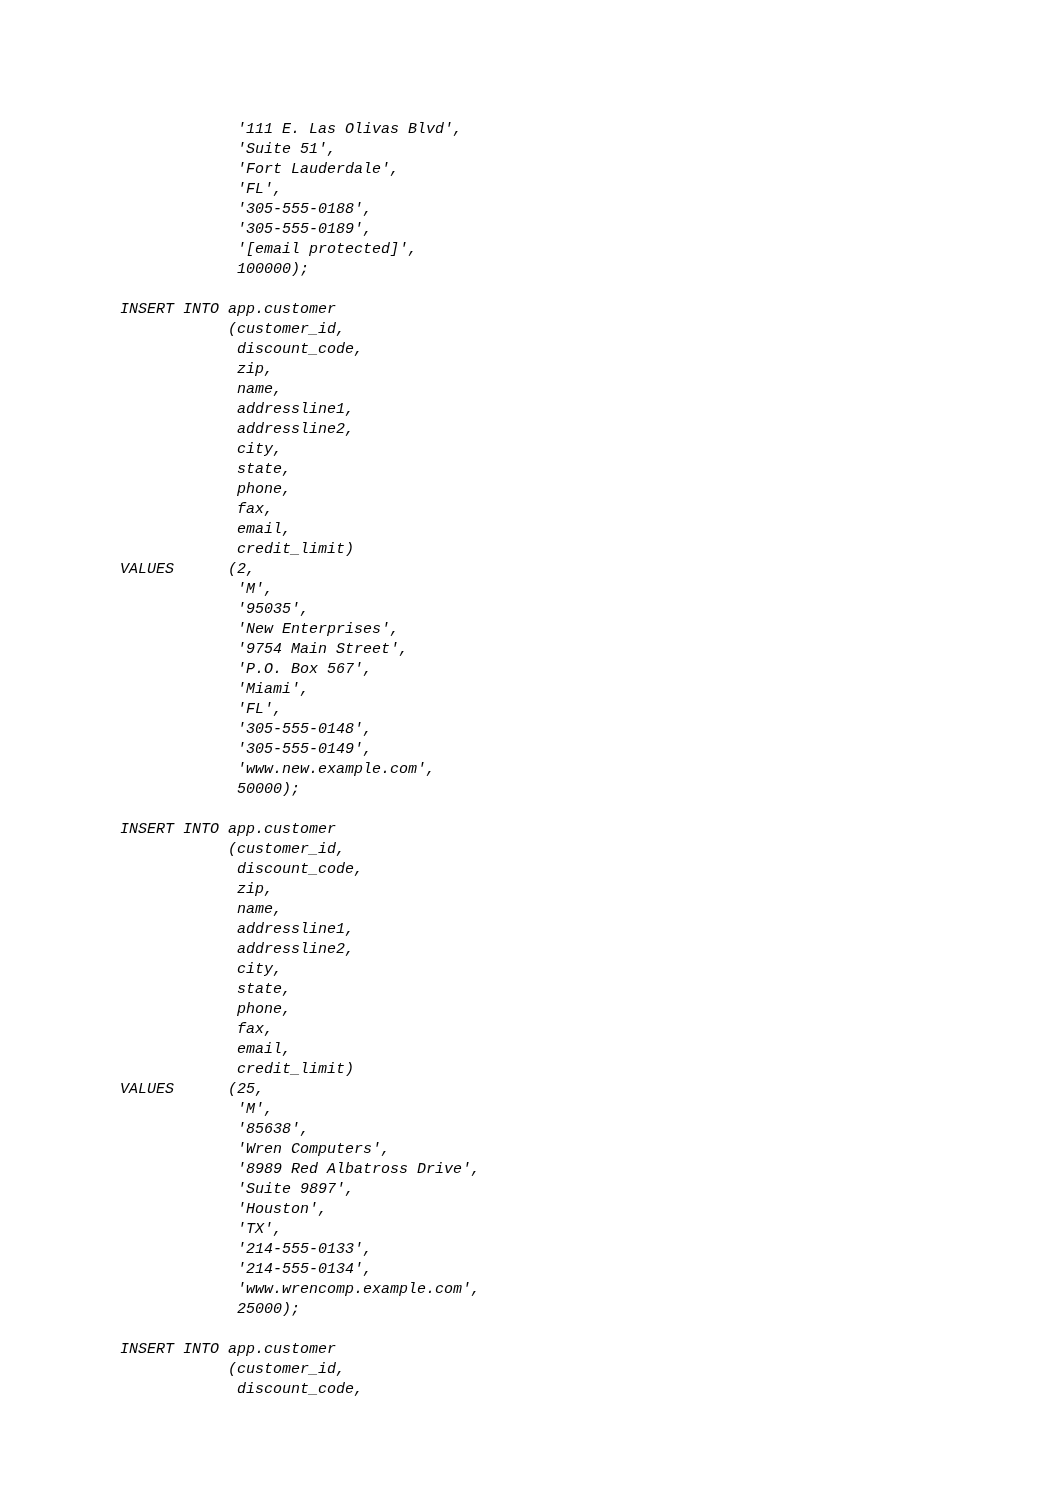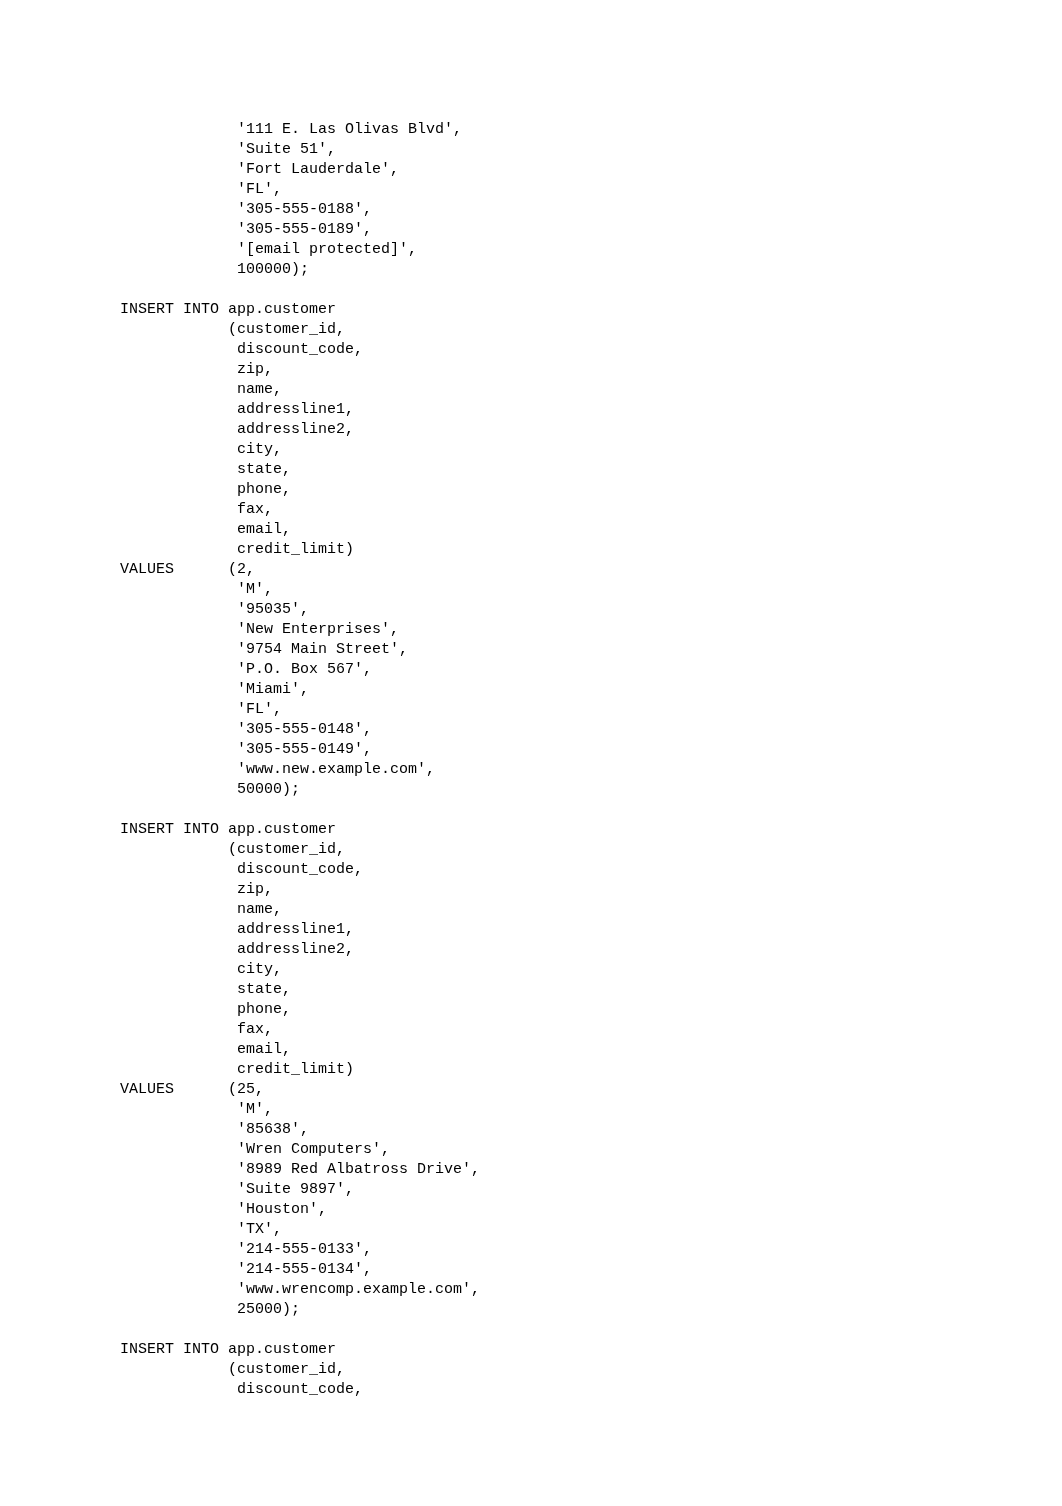--- a/index.html
+++ b/index.html
@@ -13,20 +13,21 @@
     box-sizing: border-box;
     padding: 40px 0 40px 120px;
     font-family: "Courier New", Courier, monospace;
     font-size: 15px;
     line-height: 20px;
     color: #000000;
     white-space: pre;
   }
   #code {
     white-space: pre;
+    font-style: italic;
   }
 </style>
 </head>
 <body>
 
 
 
 <div id="code">             '111 E. Las Olivas Blvd',
              'Suite 51',
              'Fort Lauderdale',

